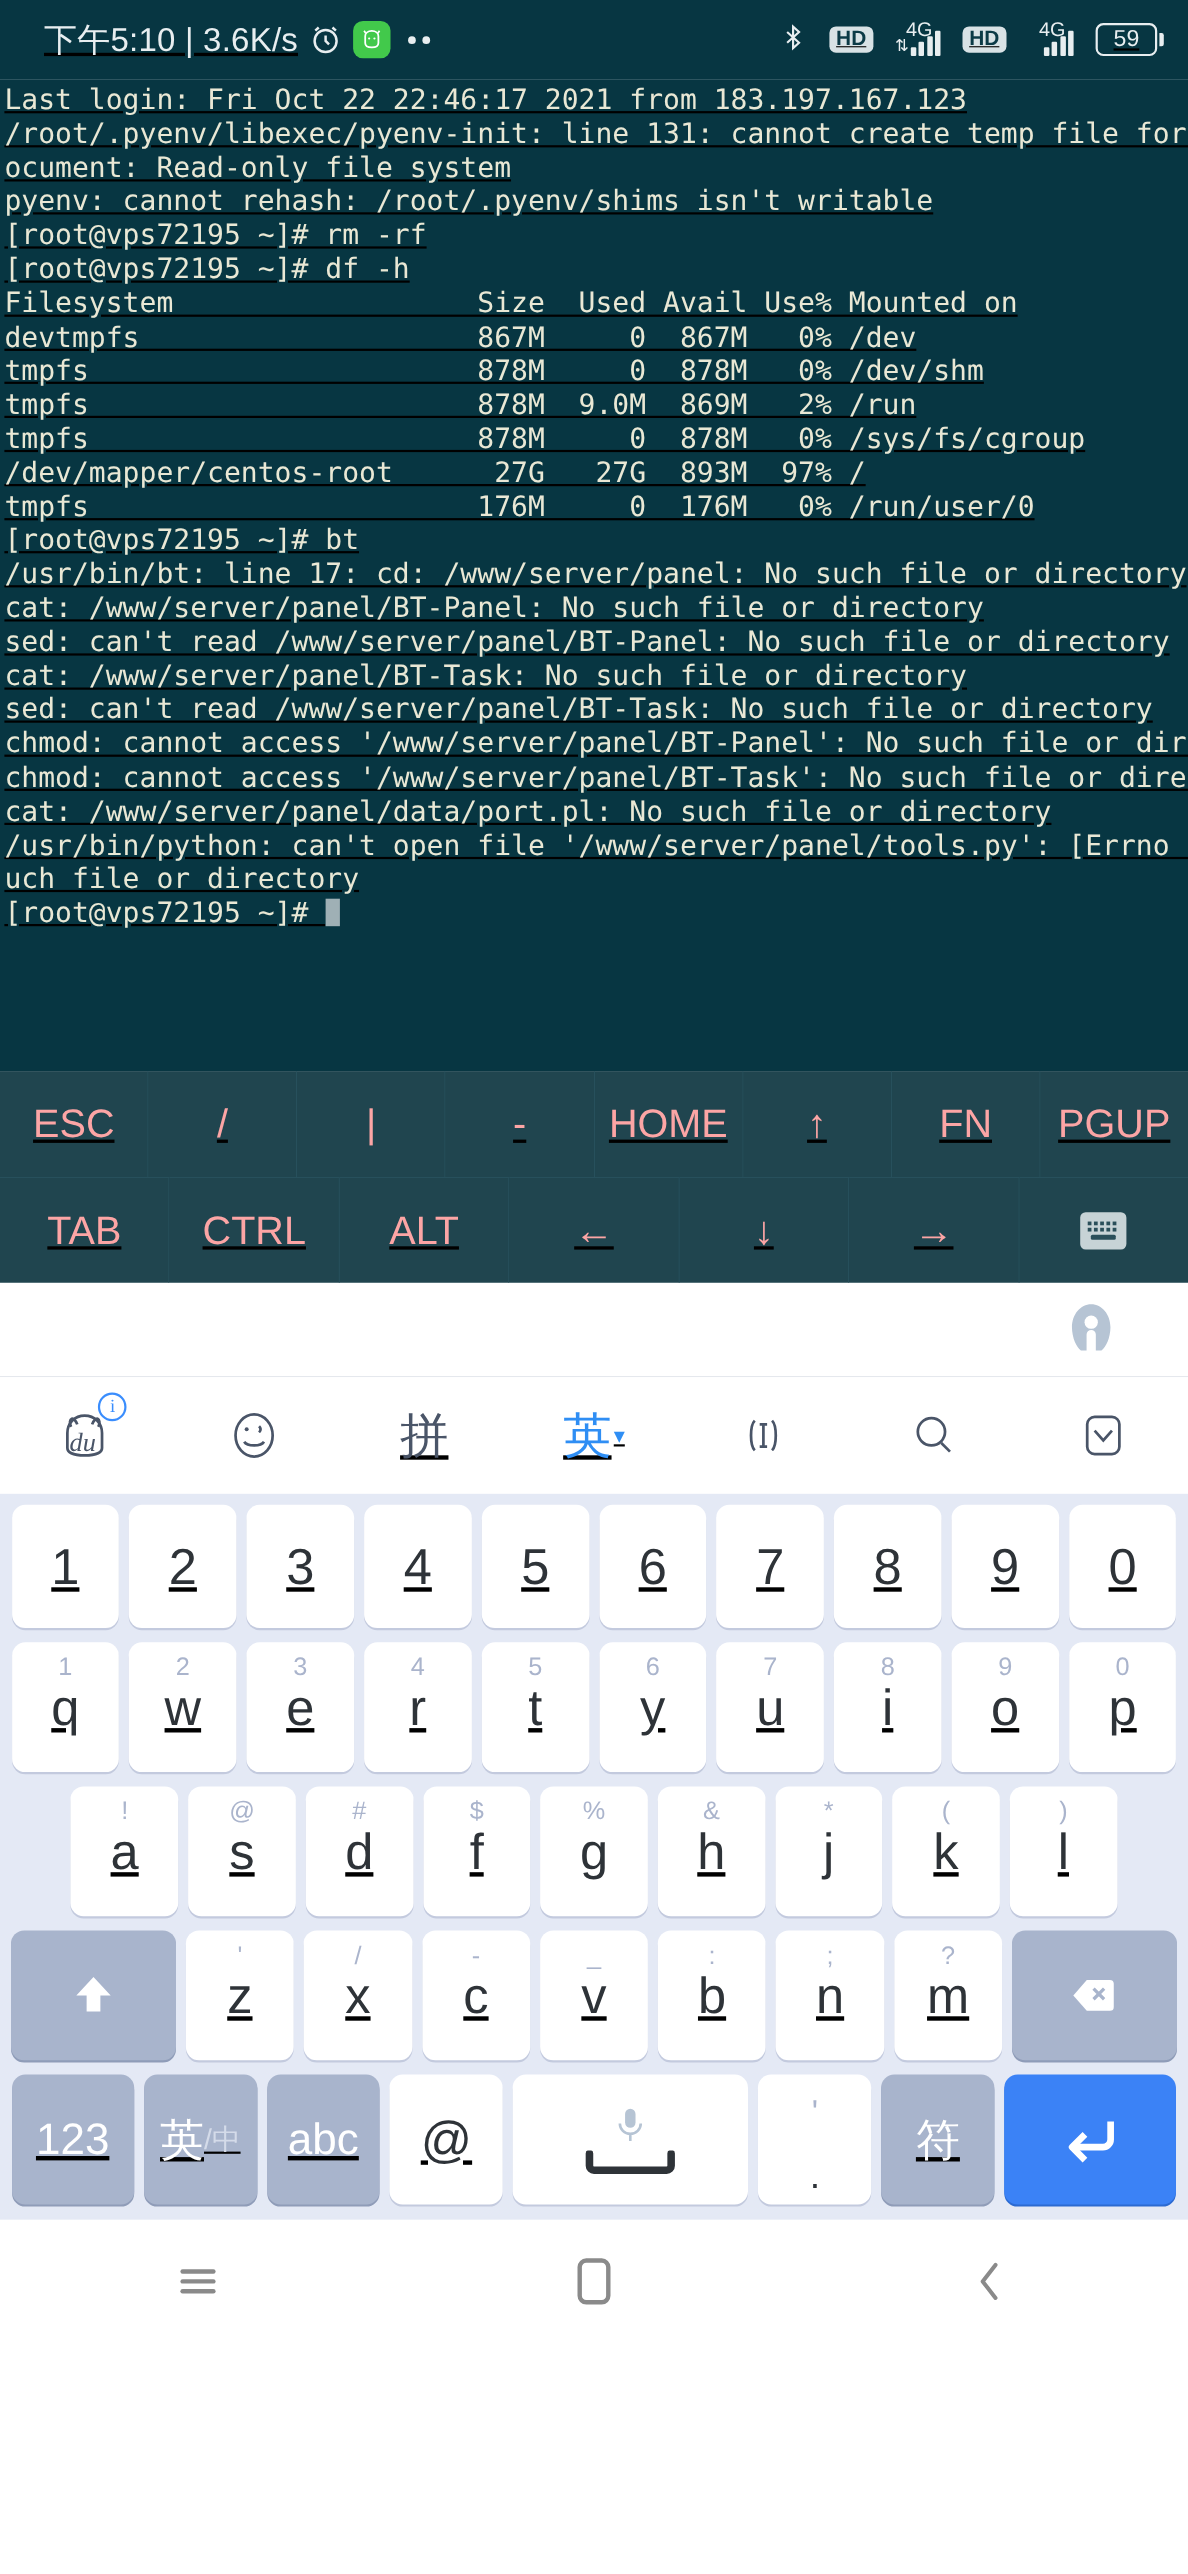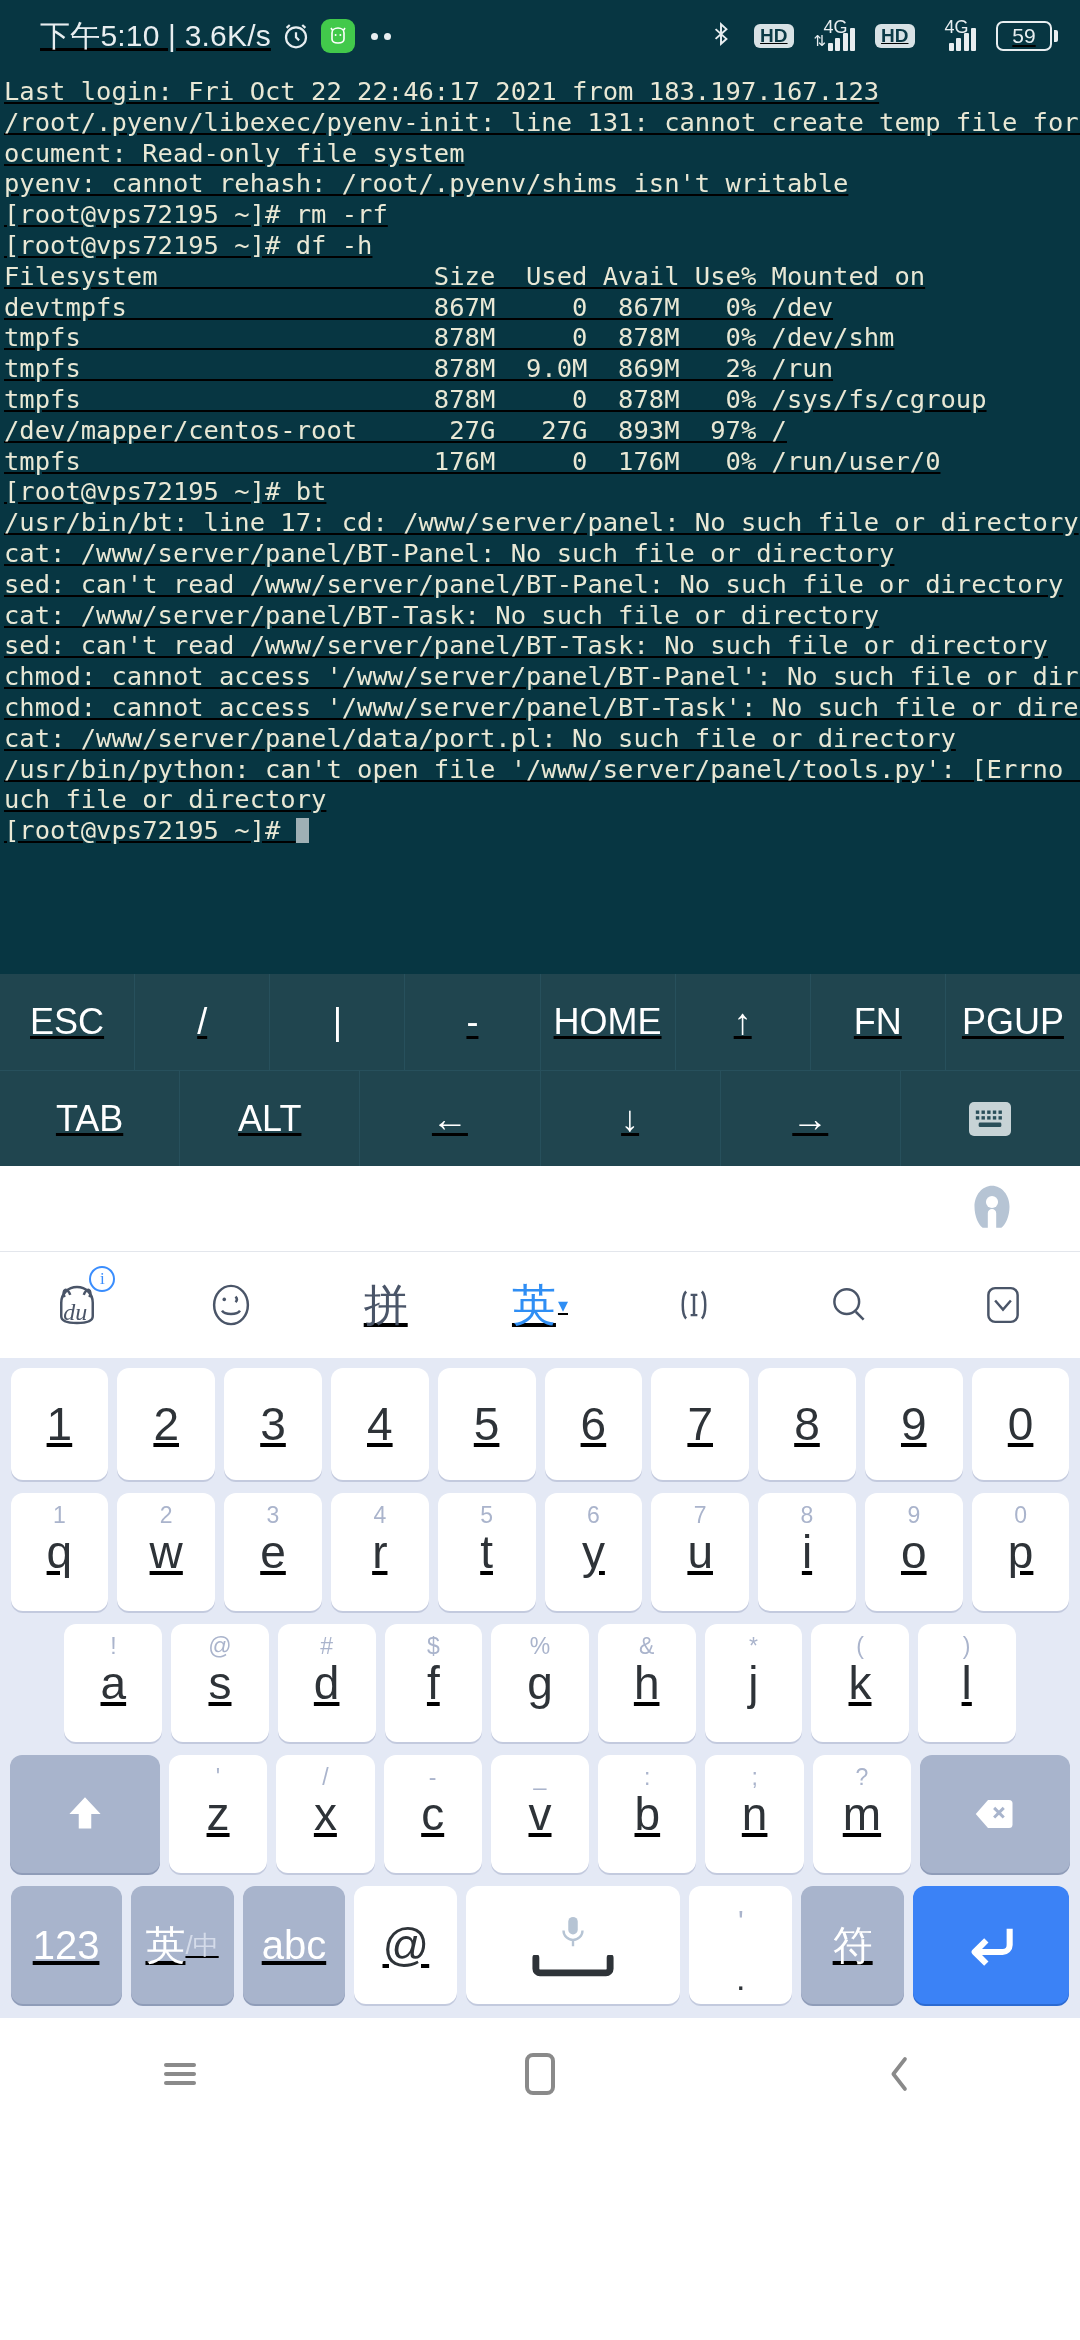--- a/index.html
+++ b/index.html
@@ -59,21 +59,21 @@
     white-space: pre;
   }
   .cursor { display: inline-block; width: 13px; height: 25px;
             background: #9fb0b5; vertical-align: -4px; }
 
   
   .fnbar { background: #1f4450; }
   .fnrow { display: flex; height: 96px; }
   .fnkey {
     flex: 1; display: flex; align-items: center; justify-content: center;
-    color: #ffffff; font-size: 36px;
+    color: #fca5a5; font-size: 36px;
     border-right: 1px solid #27505c;
     background: #20454f;
   }
   .fnkey:last-child { border-right: none; }
   .fnrow.r2 .fnkey { border-top: 1px solid #27505c; }
   .kbd-ic { width: 42px; height: 34px; background: #c7d3d6; border-radius: 5px;
             display:flex; align-items:center; justify-content:center; }
 
   
   .candbar {
@@ -234,20 +234,23 @@
         </div>
         <div class="fnkey">
           <span>PGUP</span>
         </div>
       </div>
     <div class="fnrow r2" id="fnrow2">
         <div class="fnkey">
           <span>TAB</span>
         </div>
         <div class="fnkey">
+          <span>CTRL</span>
+        </div>
+        <div class="fnkey">
           <span>ALT</span>
         </div>
         <div class="fnkey">
           <span>←</span>
         </div>
         <div class="fnkey">
           <span>↓</span>
         </div>
         <div class="fnkey">
           <span>→</span>

